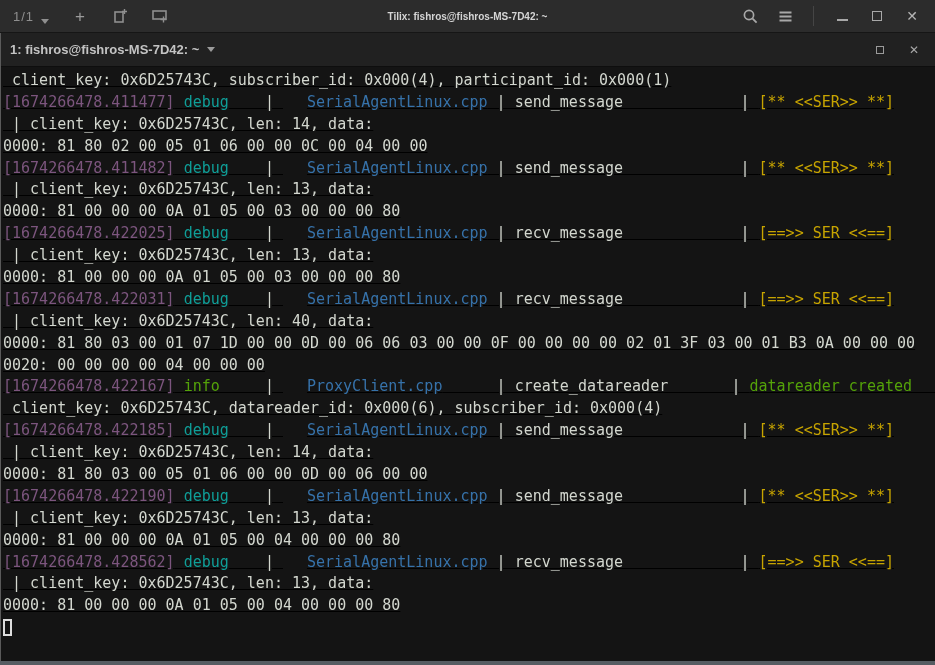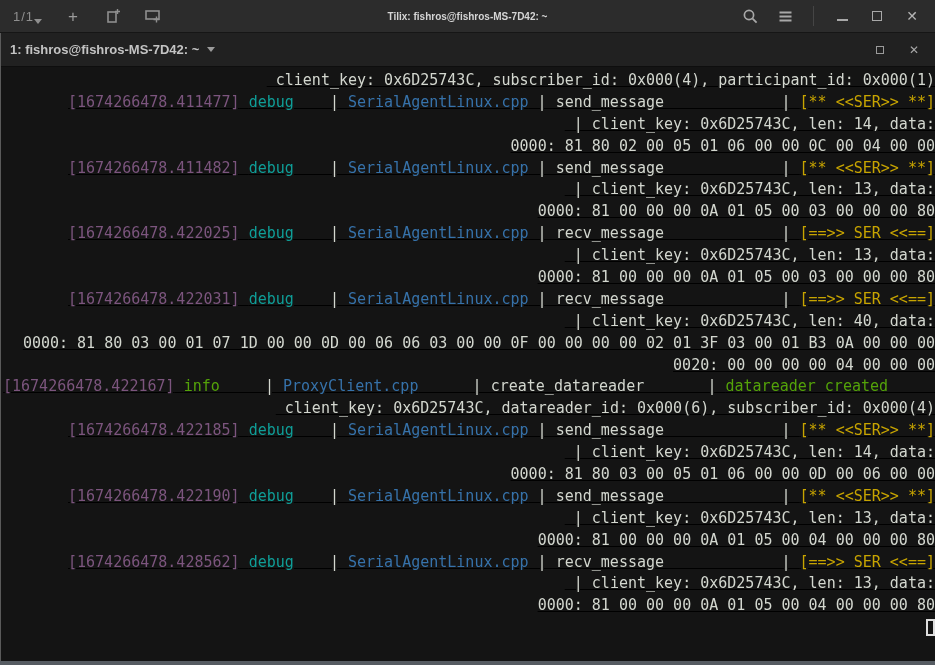--- a/index.html
+++ b/index.html
@@ -14,39 +14,39 @@
   
   .titlebar {
     height:33px; flex:0 0 33px;
     background:var(--titlebar_bg,#2c2c2c);
     border-bottom:1px solid #161616;
     display:flex; align-items:center;
     position:relative;
     color:var(--ui_icon,#9b9b9b);
   }
   .tb-left { display:flex; align-items:center; gap:22px; padding-left:13px; z-index:2; }
-  .session-selector { display:flex; align-items:flex-end; cursor:default; }
+  .session-selector { display:flex; align-items:flex-end; gap:7px; cursor:default; }
   .session-count { font-size:13px; color:#8f8f8f; letter-spacing:1px; }
   .caret-down { width:0; height:0; border-left:4px solid transparent; border-right:4px solid transparent; border-top:5px solid #8f8f8f; display:inline-block; }
   .plus-glyph { font-size:17px; color:#9b9b9b; line-height:1; }
   .tb-title {
     position:absolute; left:0; right:0; text-align:center;
     font-size:10px; font-weight:bold; color:var(--title_text,#d5d5d5);
     pointer-events:none;
   }
   .tb-right { margin-left:auto; display:flex; align-items:center; gap:17px; padding-right:14px; z-index:2; }
   .tb-sep { width:1px; height:20px; background:#454545; margin:0 2px; }
   .icon-btn { display:flex; align-items:center; justify-content:center; width:18px; height:18px; }
   .min-glyph { width:11px; height:10px; border-bottom:2px solid #a8a8a8; }
   .max-glyph { width:10px; height:10px; border:1.5px solid #a8a8a8; }
   .max-glyph.small { width:8px; height:8px; border:1px solid #9b9b9b; }
   .close-glyph { font-size:14px; color:#b4b4b4; line-height:1; }
   .close-glyph.small { font-size:12px; color:#a8a8a8; }
   
-  .body-area { flex:1; display:flex; flex-direction:column; border-left:1px solid #5a5a5a; min-height:0;text-align:right; }
+  .body-area { flex:1; display:flex; flex-direction:column; border-left:1px solid #5a5a5a; min-height:0; }
   .tabbar {
     height:34px; flex:0 0 34px;
     background:var(--tabbar_bg,#212121);
     border-bottom:1px solid #0e0e0e;
     display:flex; align-items:center;
     padding:0 12px 0 9px;
   }
   .tab-title { font-size:13px; font-weight:bold; color:var(--tab_text,#c4c4c4); }
   .tabbar .caret-down { margin-left:8px; border-top-color:#9b9b9b; }
   .tab-right { margin-left:auto; display:flex; align-items:center; gap:16px; }
@@ -57,21 +57,21 @@
     padding:3px 0 0 2px;
     font-family:"DejaVu Sans Mono", monospace;
     font-size:15px; line-height:21.9px;
     white-space:pre; overflow:hidden;text-decoration:underline;
   }
   .tline { height:21.9px; }
   .c-d { color:var(--text,#d3d7cf); }
   .c-p { color:var(--timestamp,#7c557e);margin-top:28px; }
   .c-c { color:var(--level_debug,#0f9e98); }
   .c-g { color:var(--level_info,#54a309); }
-  .c-b { color:var(--file,#3672aa); }
+  .c-b { color:var(--file,#3672aa);margin-left:24px; }
   .c-y { color:var(--status_yellow,#c7a400);margin-top:12px; }
   .cursor-block {
     display:inline-block; width:9px; height:17px;
     border:2px solid #dedede; background:transparent;
     vertical-align:text-bottom; margin-top:1px;
   }
   .bottom-strip { height:4px; flex:0 0 4px; background:var(--bottom_strip,#565c62); }
   svg { display:block; }
 </style>
 </head>

